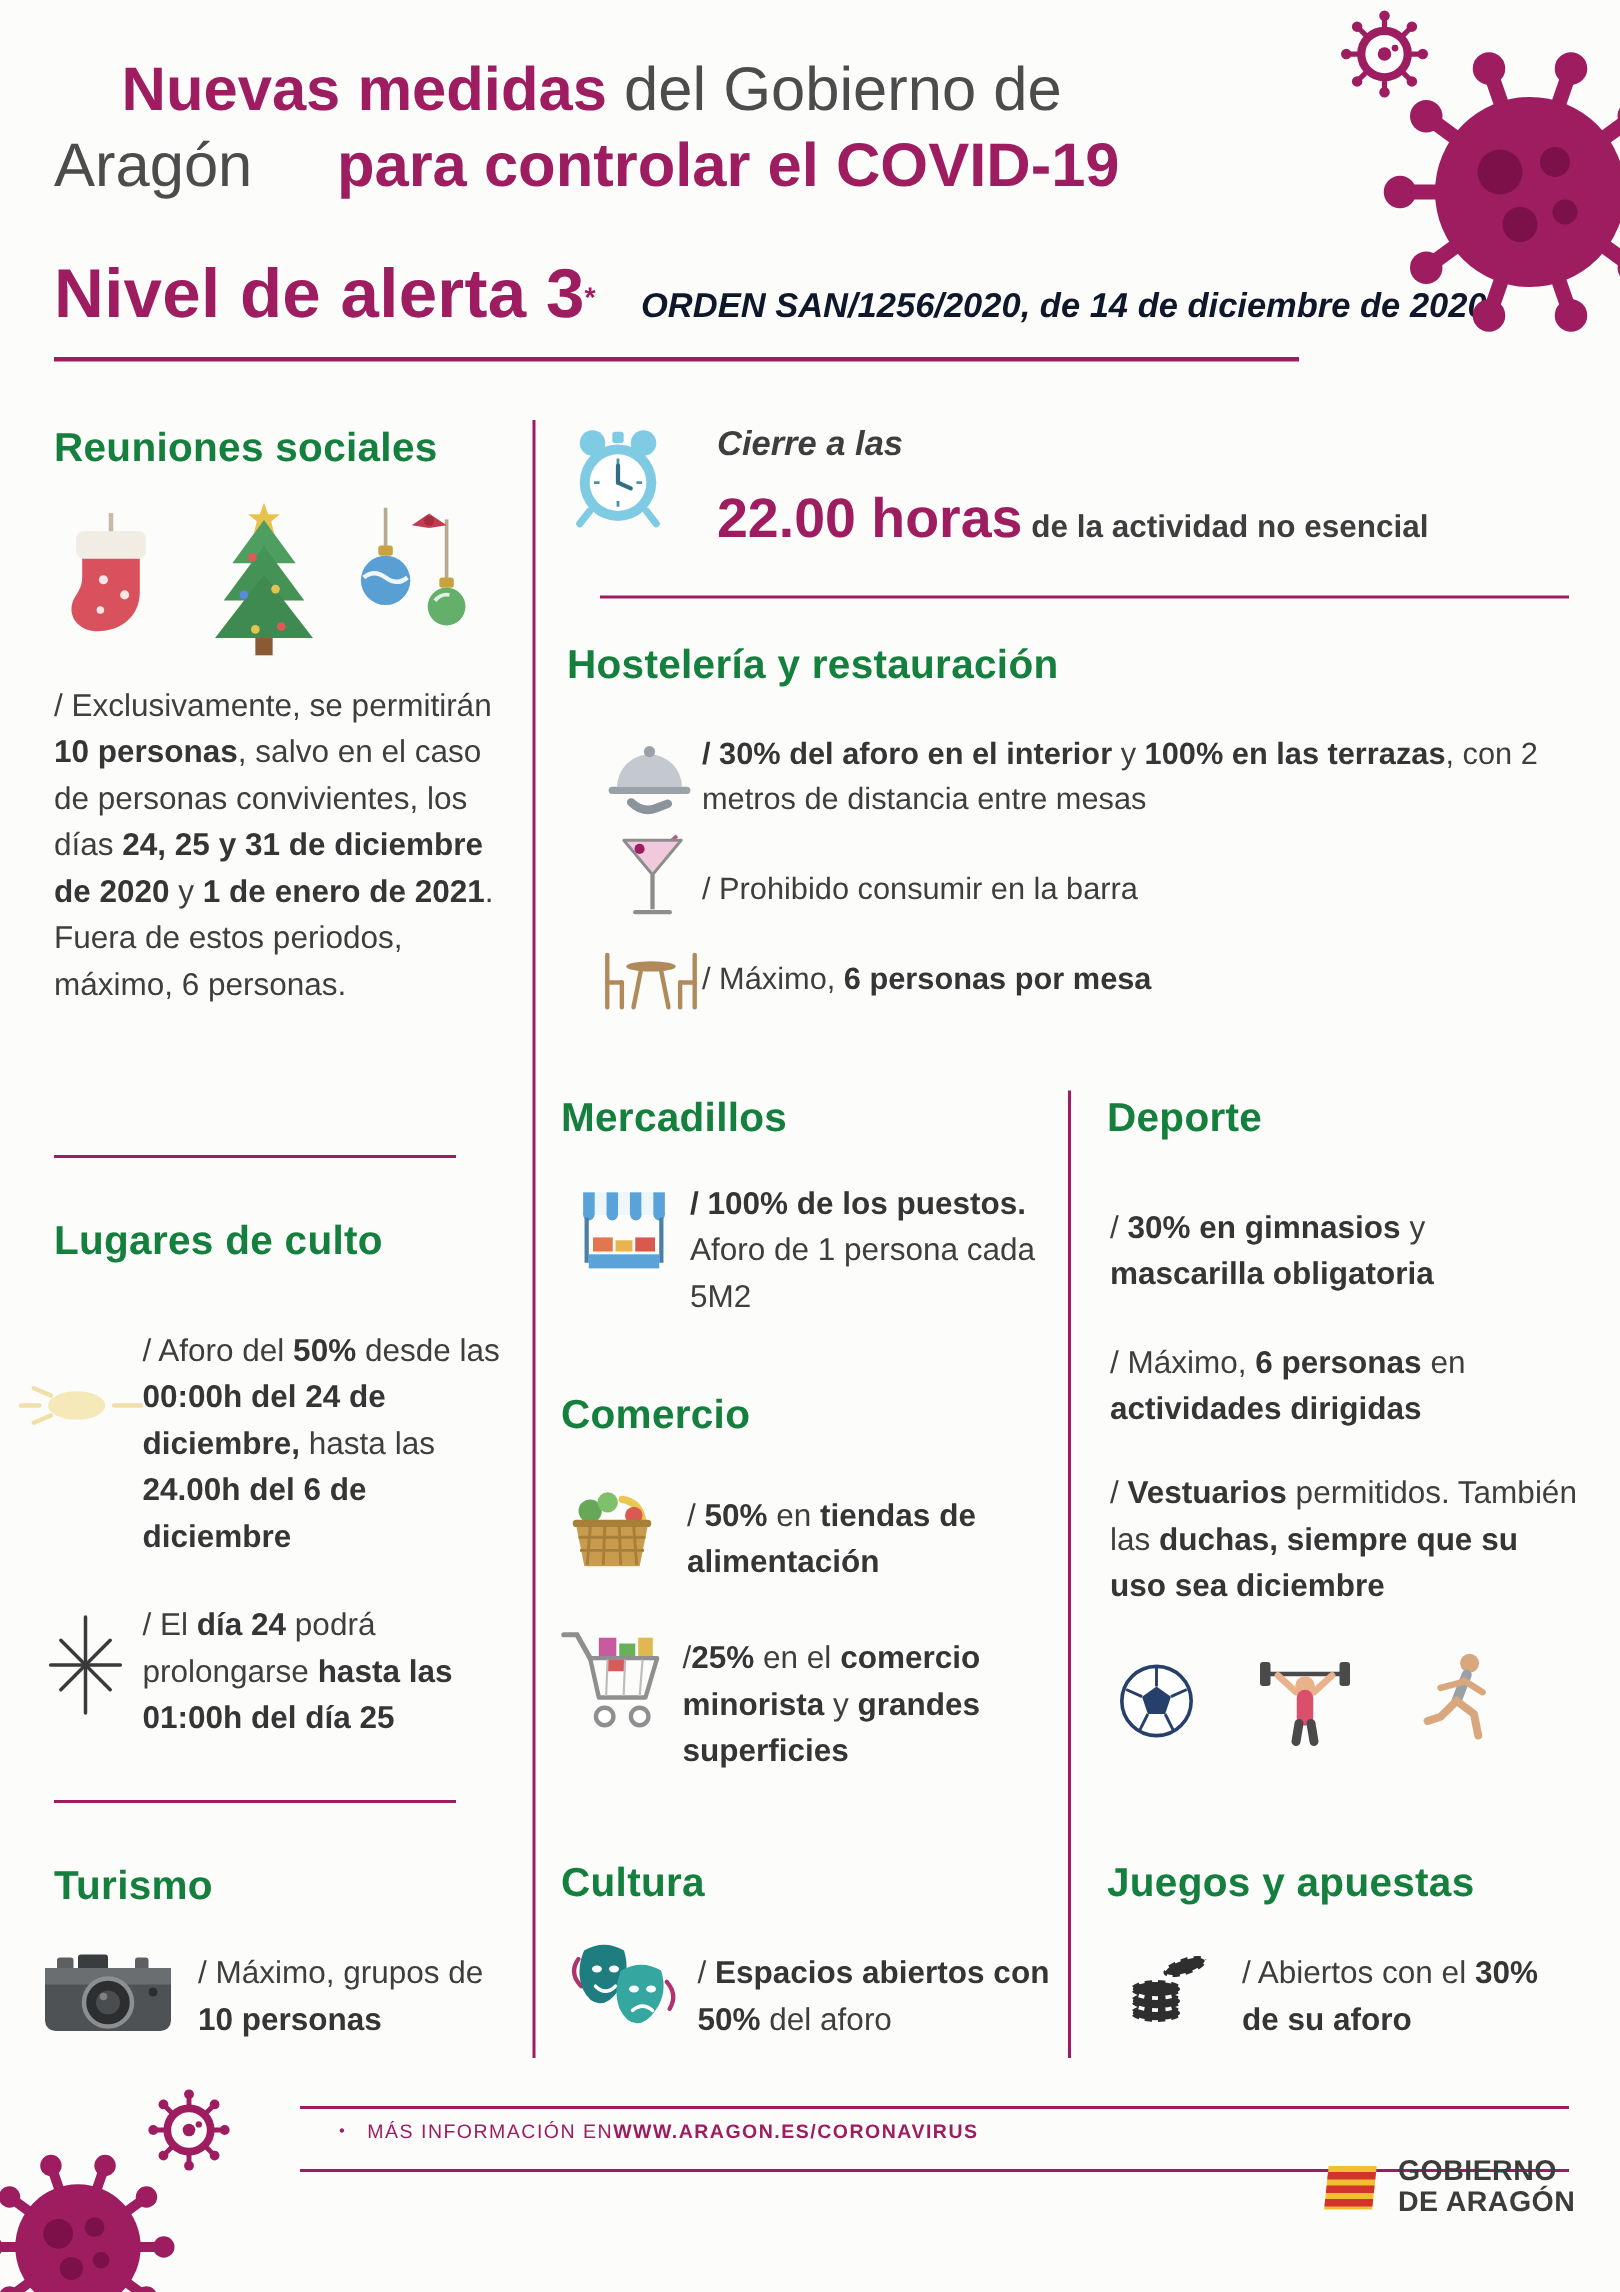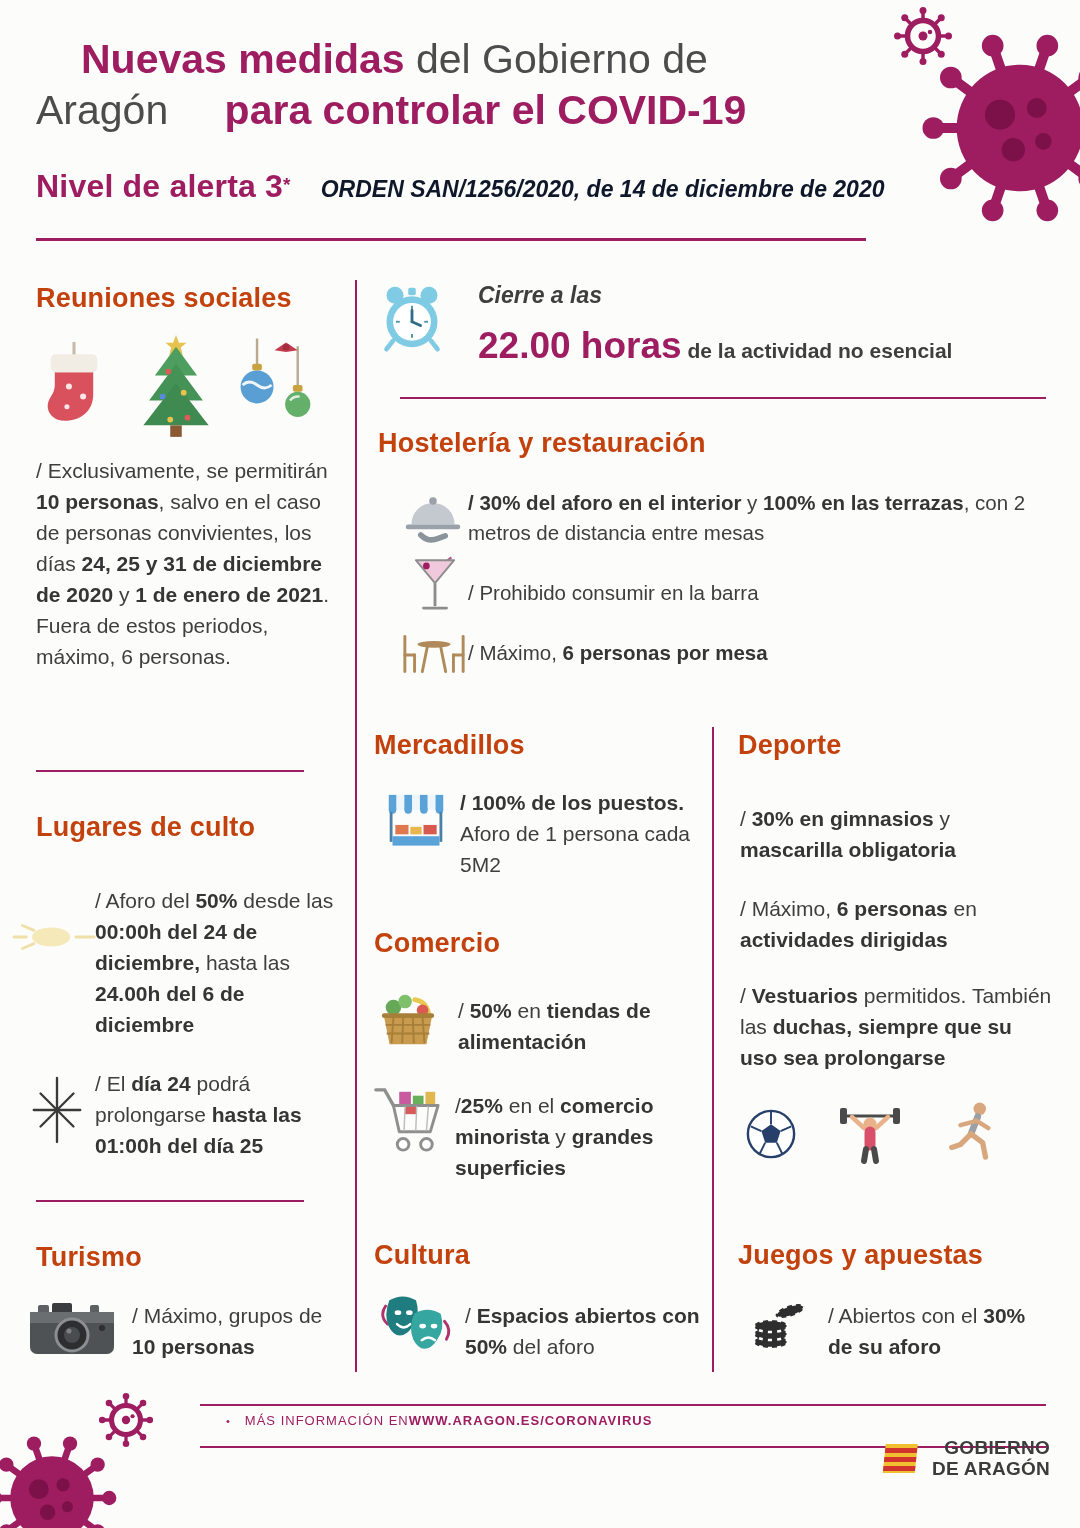--- a/index.html
+++ b/index.html
@@ -8,45 +8,45 @@
     background:#fcfcfb;overflow:hidden;
     font-family:"Liberation Sans","DejaVu Sans",sans-serif;
     color:#3e3e3e;
   }
   .abs{position:absolute;}
 
   
   .title{left:36px;top:34px;font-size:41px;line-height:1.24;color:#4c4c4c;font-weight:500;white-space:nowrap;}
   .title b{color:#9d1d60;font-weight:800;margin-left:45px;}
   .alert-row{left:36px;top:168px;display:flex;align-items:baseline;gap:30px;}
-  .alert-level{font-size:32px;color:#9d1d60;font-weight:600;letter-spacing:.2px;}
+  .alert-level{font-size:46px;color:#9d1d60;font-weight:600;letter-spacing:.2px;}
   .alert-sup{font-size:19px;vertical-align:super;}
   .order{font-size:23px;font-style:italic;font-weight:700;color:#0f172a;}
   .hrule{height:3px;background:#9d1d60;}
   .rule-header{left:36px;top:238px;width:830px;}
 
   
-  .h2{font-size:27px;font-weight:800;color:#c2410c;letter-spacing:.2px;}
+  .h2{font-size:27px;font-weight:800;color:#15803d;letter-spacing:.2px;}
   .txt{font-size:21px;line-height:1.48;color:#3e3e3e;}
   .txt b{font-weight:700;color:#353535;}
   .txt-sm{font-size:20.5px;}
   .vdiv{width:2px;background:#9d1d60;}
   .hdiv{height:2px;background:#9d1d60;}
 
   
   .closure-intro{font-size:23px;font-weight:700;color:#3e3e3e;font-style:italic;}
   .closure-line2{white-space:nowrap;margin-top:16px;}
   .closure-time{font-size:37px;font-weight:800;color:#9d1d60;}
   .closure-suffix{font-size:21px;font-weight:700;color:#3e3e3e;}
 
   
   .finfo{left:226px;top:1413px;font-size:13px;letter-spacing:1px;color:#9d1d60;font-weight:500;display:flex;align-items:center;}
   .finfo .bullet{margin-right:14px;font-size:11px;}
   .finfo b{font-weight:800;}
-  .logo{left:880px;top:1438px;display:flex;align-items:center;gap:10px;text-align:right;}
+  .logo{left:880px;top:1438px;display:flex;align-items:center;gap:10px;}
   .logo-text{font-size:19px;font-weight:800;color:#3c3c3c;line-height:1.1;letter-spacing:.3px;}
 </style>
 </head>
 <body>
 
 <svg width="0" height="0" style="position:absolute">
   <defs>
     <g id="virus-solid">
       <g stroke="#9d1d60" stroke-width="6" stroke-linecap="round">
         <line x1="96" y1="60" x2="106" y2="60"></line>
@@ -350,21 +350,21 @@
       <ellipse cx="59" cy="33" rx="3.5" ry="2.5" fill="#fff"></ellipse>
     <path d="M46 48 q7 -6 14 0" stroke="#fff" stroke-width="2.5" fill="none" stroke-linecap="round"></path>
   </svg>
   <div class="abs txt" style="left:465px;top:1300px;width:242px"><span>/ </span><b>Espacios abiertos con 50%</b><span> del aforo</span></div>
 
   <div class="abs vdiv" style="left:712px;top:727px;height:645px"></div>
 
   <div class="abs h2" style="left:738px;top:730px">Deporte</div>
   <div class="abs txt" style="left:740px;top:803px;width:305px"><span>/ </span><b>30% en gimnasios</b><span> y </span><b>mascarilla obligatoria</b></div>
   <div class="abs txt" style="left:740px;top:893px;width:305px"><span>/ Máximo, </span><b>6 personas</b><span> en </span><b>actividades dirigidas</b></div>
-  <div class="abs txt" style="left:740px;top:980px;width:315px"><span>/ </span><b>Vestuarios</b><span> permitidos. También las </span><b>duchas, siempre que su uso sea prolongarse</b></div>
+  <div class="abs txt" style="left:740px;top:980px;width:315px"><span>/ </span><b>Vestuarios</b><span> permitidos. También las </span><b>duchas, siempre que su uso sea diciembre</b></div>
 
   <svg class="abs" style="left:745px;top:1108px" width="52" height="52" viewBox="0 0 54 54">
     <circle cx="27" cy="27" r="24" fill="#fff" stroke="#27406b" stroke-width="2.5"></circle>
     <polygon points="27,17 37,24 33,36 21,36 17,24" fill="#27406b"></polygon>
     <g stroke="#27406b" stroke-width="2">
       <line x1="27" y1="17" x2="27" y2="4"></line>
         <line x1="37" y1="24" x2="48" y2="19"></line>
       <line x1="33" y1="36" x2="39" y2="48"></line>
         <line x1="21" y1="36" x2="15" y2="48"></line>
       <line x1="17" y1="24" x2="6" y2="19"></line>

